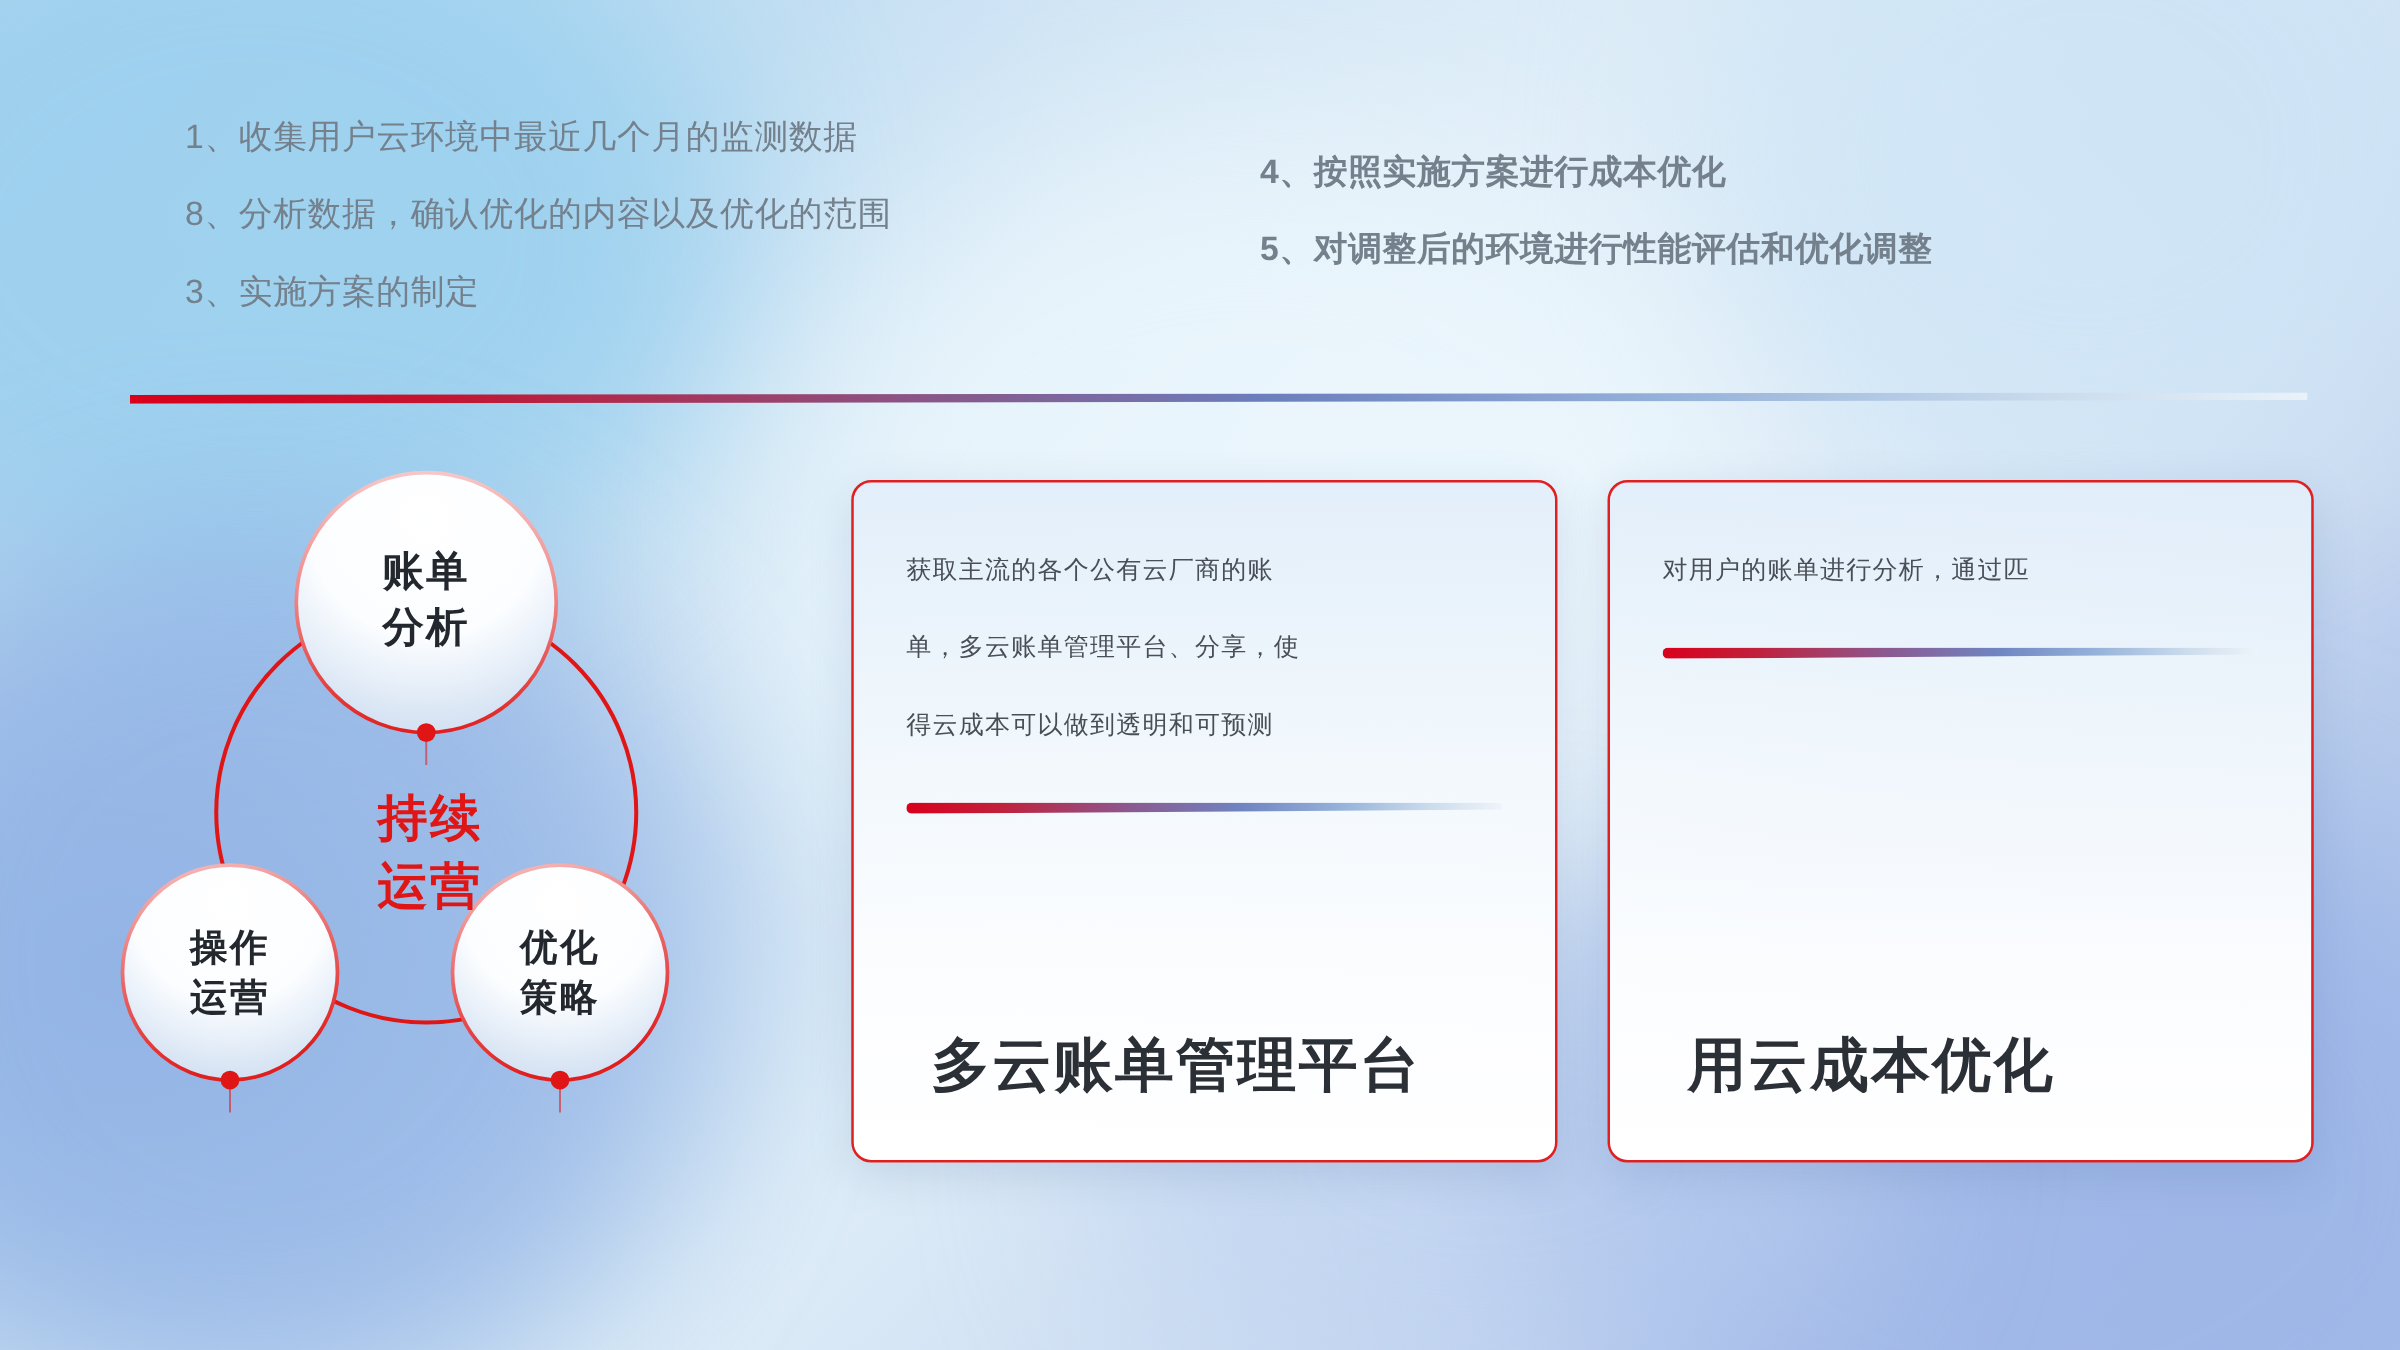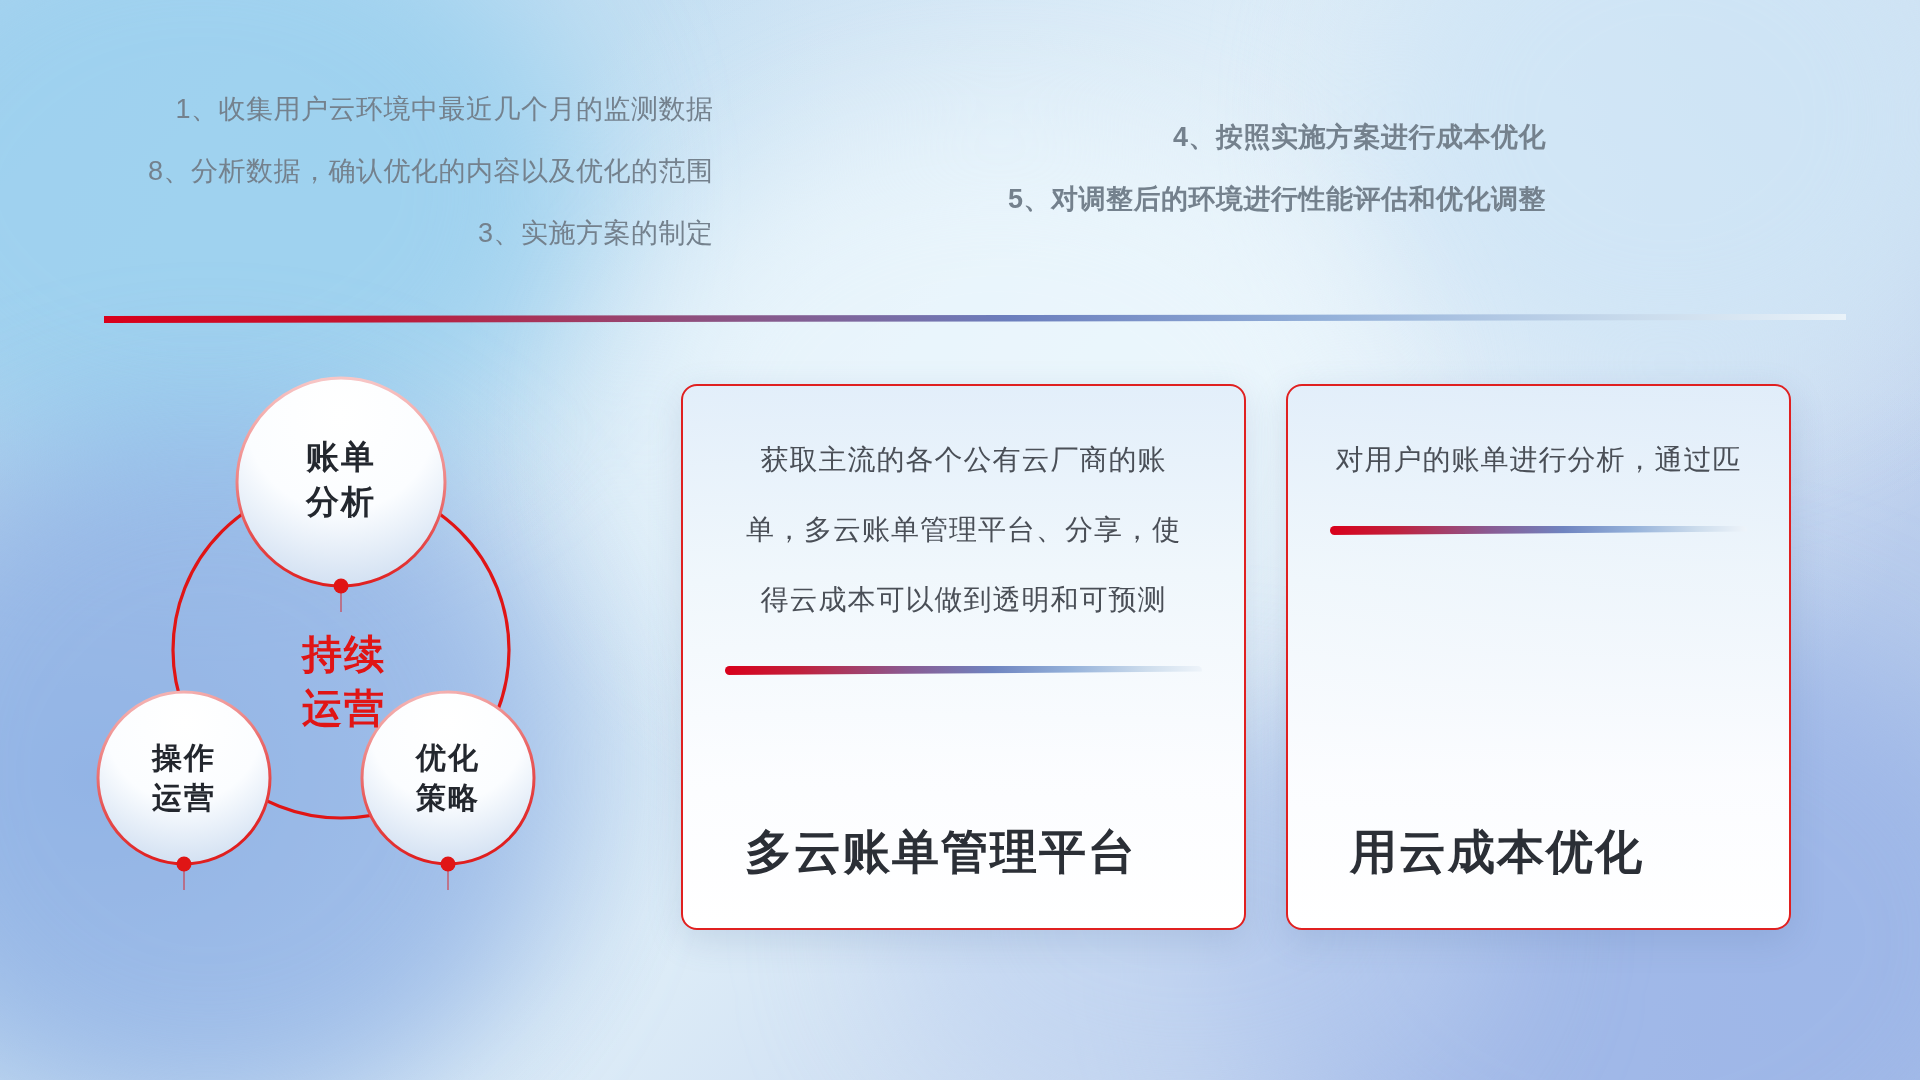--- a/index.html
+++ b/index.html
@@ -24,21 +24,21 @@
   }
   .bg-blob{ position:absolute; border-radius:50%; filter:blur(70px); }
   .b1{ left:-180px; top:-120px; width:760px; height:620px; background:rgba(150,205,238,.75); }
   .b2{ left:-140px; top:420px; width:700px; height:700px; background:rgba(138,172,228,.62); }
   .b3{ right:-120px; bottom:-180px; width:820px; height:640px; background:rgba(150,175,230,.60); }
   .b4{ right:-60px; top:-160px; width:620px; height:560px; background:rgba(206,228,245,.75); }
   .b5{ left:620px; top:120px; width:760px; height:620px; background:rgba(236,246,252,.72); }
   .b6{ left:880px; bottom:-60px; width:620px; height:420px; background:rgba(190,210,240,.55); }
 
   
-  .bullets{ position:absolute; z-index:3; color:#6e7b87;text-align:right; }
+  .bullets{ position:absolute; z-index:3; color:#6e7b87; }
   .bullets .line{
     font-size:27px; line-height:1.0; letter-spacing:.5px;
     color:#74818d; white-space:nowrap; font-weight:400;
   }
   #col-left{ left:148px; top:96px; }
   #col-left .line{ margin-bottom:35px; }
   #col-right{ left:1008px; top:124px; }
   #col-right .line{ margin-bottom:35px;font-weight:bold; }
 
   
@@ -55,29 +55,29 @@
     position:absolute; z-index:6;
     border:2px solid #e02020;
     border-radius:16px;
     background:
       linear-gradient(180deg, rgba(226,238,250,.92) 0%, rgba(240,247,252,.95) 34%, rgba(252,253,255,.99) 72%, #ffffff 100%);
     box-shadow:0 10px 34px rgba(80,110,160,.18);
     overflow:hidden;
     display:flex; flex-direction:column;
   }
   #card-1{ left:681px; top:384px; width:565px; height:546px; }
-  #card-2{ left:1286px; top:384px; width:505px; height:546px; }
+  #card-2{ left:1286px; top:384px; width:565px; height:546px; }
 
   .card-body{
     padding:60px 42px 0 42px;
     flex:0 0 auto;
   }
   .card-body .p{
-    font-size:28px; line-height:1.0; color:#4a4f57; letter-spacing:1px;
-    white-space:nowrap; margin-bottom:42px; font-weight:400;text-align:center;
+    font-size:20px; line-height:1.0; color:#4a4f57; letter-spacing:1px;
+    white-space:nowrap; margin-bottom:42px; font-weight:400;
   }
   .card-rule{
     margin:10px 42px 0 42px; height:9px; border-radius:5px;
     background:linear-gradient(90deg,#d9001b 0%,#c0213d 16%,#8a5a92 38%,#6f84c0 56%,#93b0d9 72%,#ccdcec 88%,#eef4fa 100%);
     clip-path:polygon(0 0,100% 0,100% 62%,0 100%);
   }
   .card-title{
     margin-top:auto;
     padding:0 42px 44px 62px;
     font-size:47px; font-weight:700; color:#2b2f36; letter-spacing:2px;

